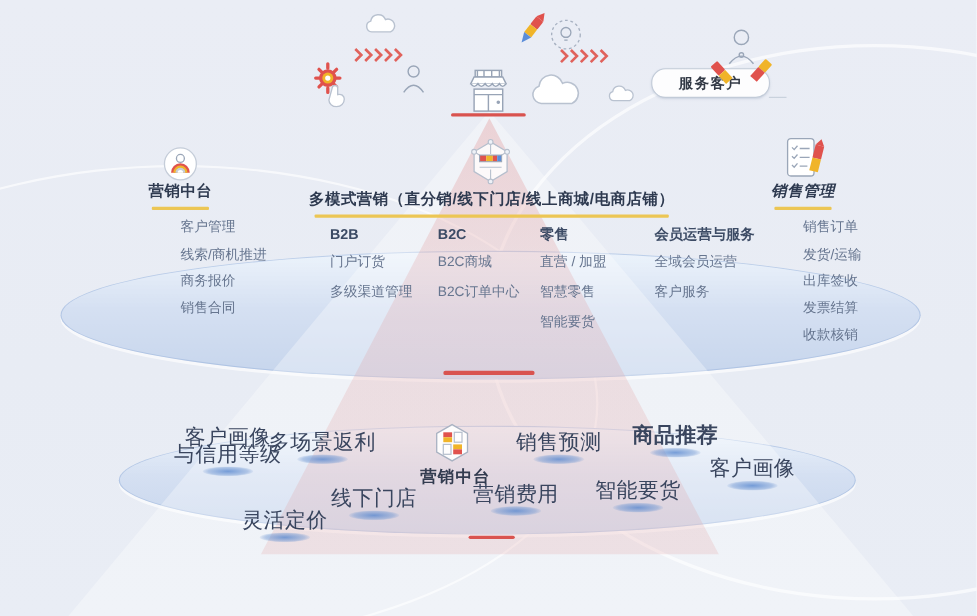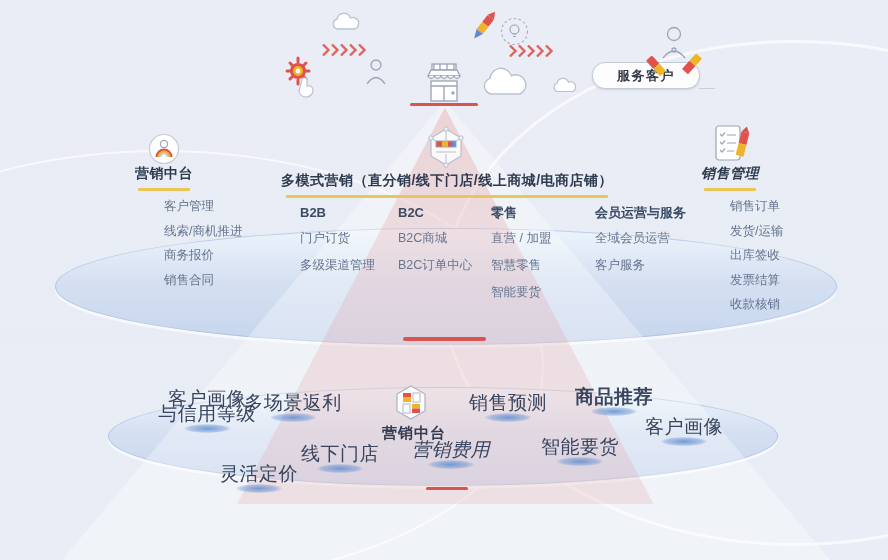--- a/index.html
+++ b/index.html
@@ -305,21 +305,21 @@
     <div class="shadow"></div>
   </div>
   <div class="bubble" style="left:259px;top:466px;text-align:center;">
     <div class="lbl">灵活定价</div>
     <div class="shadow"></div>
   </div>
   <div class="bubble" style="left:340px;top:446px;">
     <div class="lbl">线下门店</div>
     <div class="shadow"></div>
   </div>
-  <div class="bubble" style="left:451px;top:442px;font-style:italic;">
+  <div class="bubble" style="left:469px;top:442px;">
     <div class="lbl">营销费用</div>
     <div class="shadow"></div>
   </div>
   <div class="bubble" style="left:580px;top:439px;">
     <div class="lbl">智能要货</div>
     <div class="shadow"></div>
   </div>
 
 </div>
 

